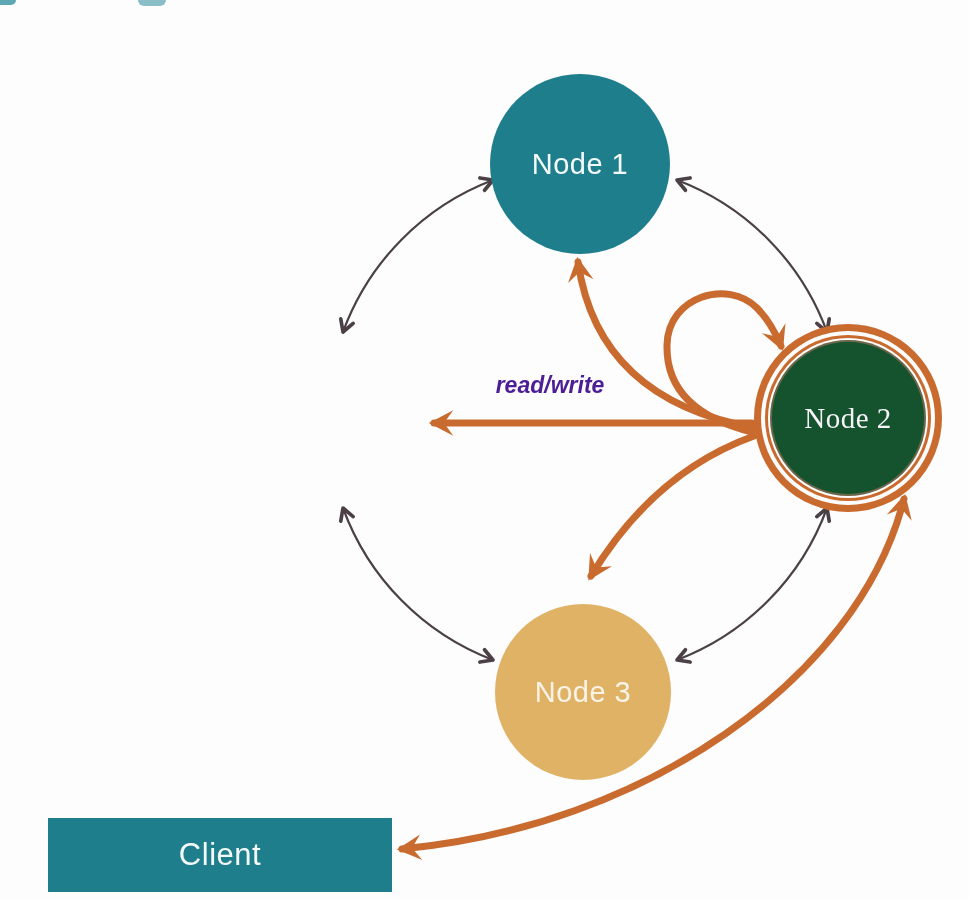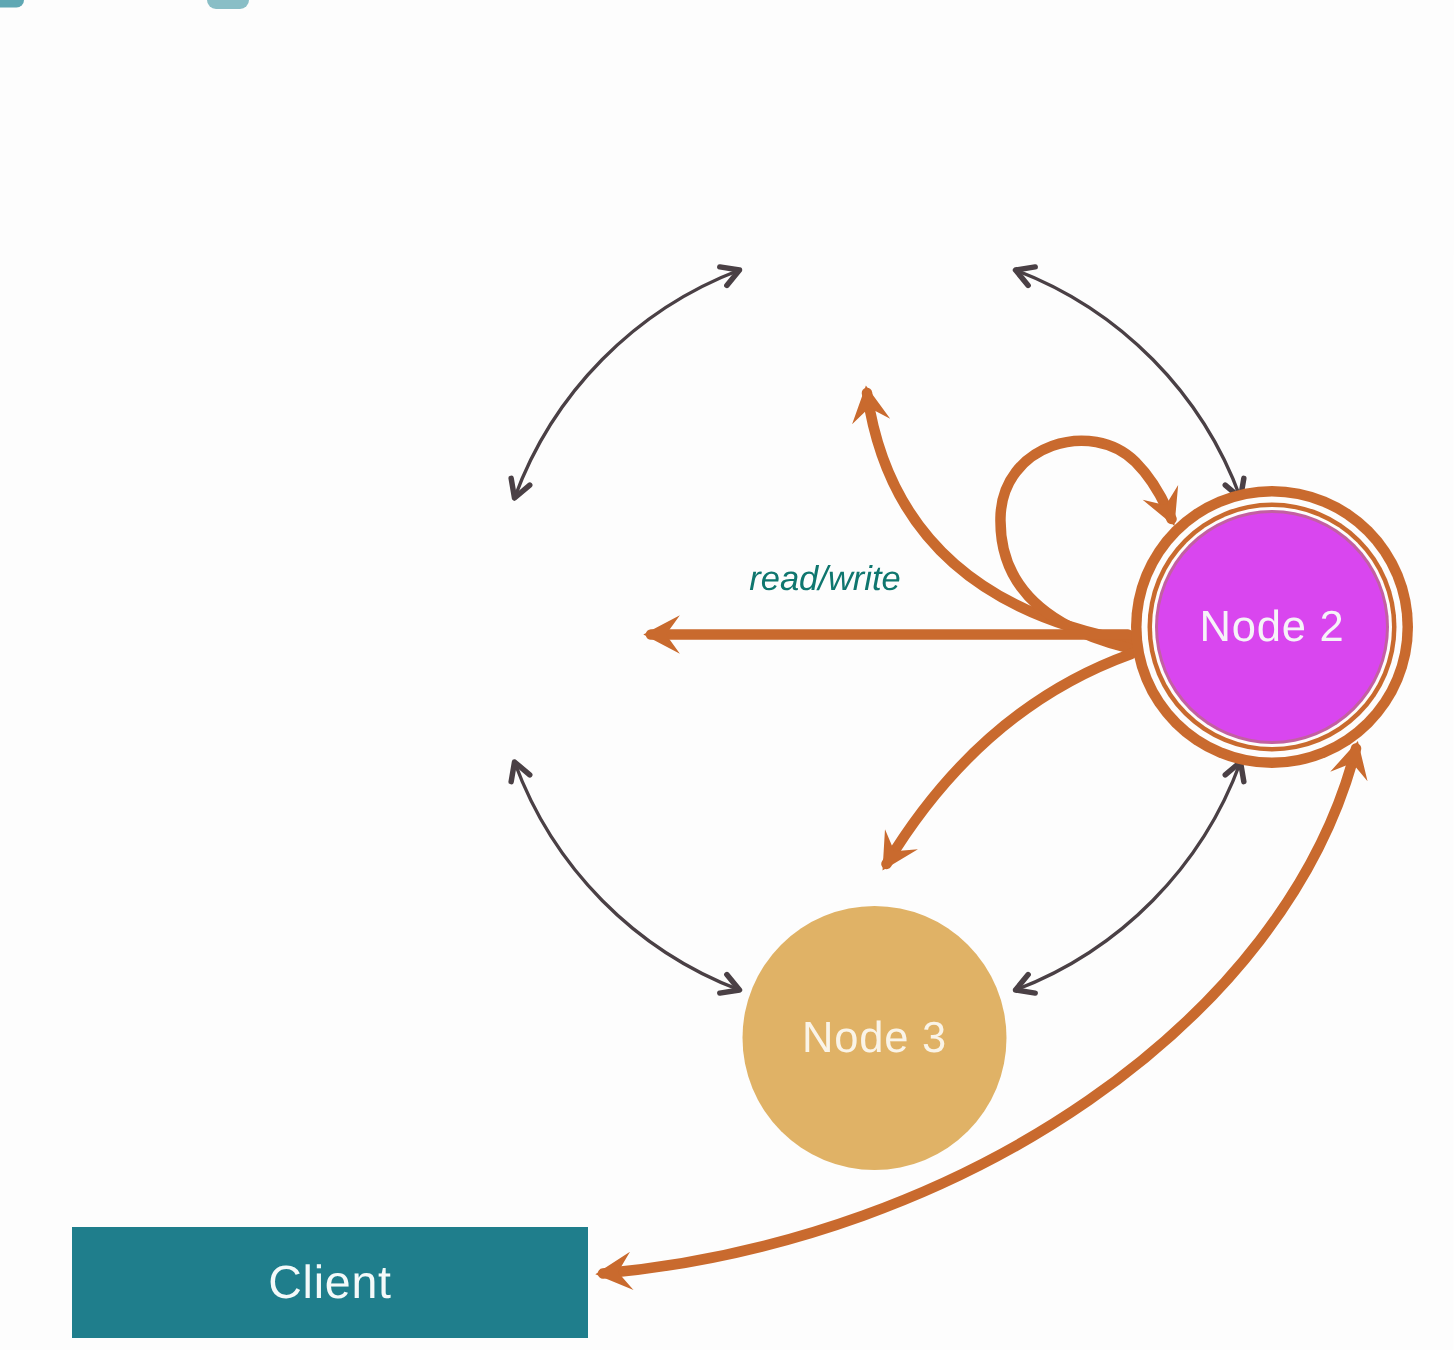--- a/index.html
+++ b/index.html
@@ -19,42 +19,43 @@
     border-radius:50%;
     display:flex;align-items:center;justify-content:center;
     color:#f4fafa;
     font-size:29px;letter-spacing:.5px;font-weight:400;
   }
   .node-1{left:490px;top:74px;width:180px;height:180px;background:#1F7E8C;}
   .node-4{left:238px;top:332px;width:184px;height:184px;background:#27A27C;}
   .node-3{left:495px;top:604px;width:176px;height:176px;background:#E0B266;color:#faf4e8;}
   .node-2{
     left:770px;top:340px;width:156px;height:156px;
-    background:#d946ef;color:#f6f3f8;
+    background:#14532d;color:#f6f3f8;
     box-sizing:border-box;
     border:2px solid rgba(176,118,96,.55);
     box-shadow:
       0 0 0 2px #FDFDFD,
       0 0 0 5px #C96A2E,
       0 0 0 9px #FDFDFD,
       0 0 0 16px #C96A2E;
+    font-family: Liberation Serif, serif;
   }
   .client-box{
     position:absolute;z-index:2;
     left:48px;top:818px;width:344px;height:74px;
     background:#1F7E8C;
     display:flex;align-items:center;justify-content:center;
     color:#f4fafa;font-size:31px;letter-spacing:.5px;
   }
   .edge-label{
     position:absolute;z-index:3;
     left:468px;top:372px;width:164px;
     text-align:center;
-    font-style:italic;font-weight:400;
-    font-size:23px;color:#0f766e;
+    font-style:italic;font-weight:700;
+    font-size:23px;color:#4c1d95;
   }
   .logo-frag{position:absolute;z-index:0;background:#2a8a99;opacity:.75;}
   .logo-frag.a{left:0;top:0;width:16px;height:5px;border-radius:0 0 6px 0;}
   .logo-frag.b{left:138px;top:0;width:28px;height:6px;border-radius:0 0 8px 8px;opacity:.55;}
 </style>
 </head>
 <body>
 
 <div class="stage">
 
@@ -80,20 +81,23 @@
 
     <g stroke="#C96A2E" stroke-width="7" fill="none" stroke-linecap="round">
       <path d="M 756 428 Q 598 400 578 262" marker-end="url(#orangeArrow)"></path>
       <path d="M 752 432 C 696 418, 666 390, 667 345 C 668 296, 728 279, 757 308 C 769 320, 776 334, 781 346" marker-end="url(#orangeArrow)"></path>
       <path d="M 752 423 L 434 423" marker-end="url(#orangeArrow)"></path>
       <path d="M 754 436 Q 654 472 591 576" marker-end="url(#orangeArrow)"></path>
       <path d="M 402 849 C 642 827, 858 680, 904 499" marker-start="url(#orangeArrow)" marker-end="url(#orangeArrow)"></path>
     </g>
   </svg>
 
+  <div class="node node-1">
+    <span>Node 1</span>
+  </div>
 
 
   <div class="node node-2">
     <span>Node 2</span>
   </div>
 
   <div class="node node-3">
     <span>Node 3</span>
   </div>
 

